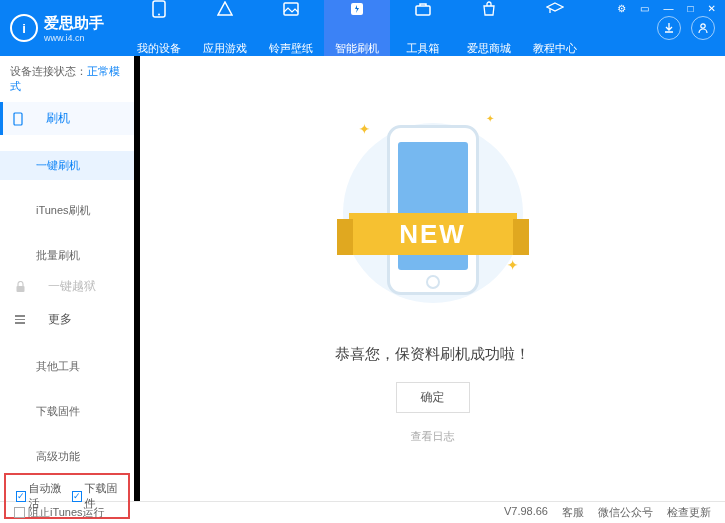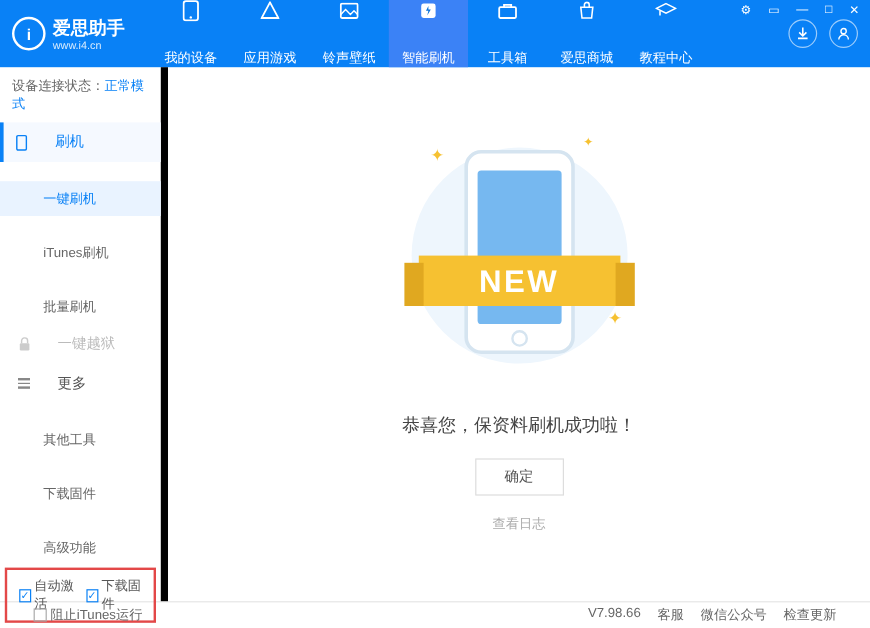--- a/index.html
+++ b/index.html
@@ -47,21 +47,21 @@
 .ribbon { position: absolute; top: 100px; left: -4px; right: -4px; }
 .ribbon-main { height: 42px; background: #f6c131; display: flex; align-items: center; justify-content: center; color: #fff; font-size: 26px; font-weight: 900; letter-spacing: 2px; position: relative; }
 .ribbon-main:before, .ribbon-main:after { content: ""; position: absolute; top: 6px; width: 16px; height: 36px; background: #e0a820; }
 .ribbon-main:before { left: -12px; }
 .ribbon-main:after { right: -12px; }
 .star { position: absolute; color: #f6c131; font-size: 14px; }
 .msg { font-size: 15px; color: #444; margin-bottom: 18px; }
 .confirm-btn { border: 1px solid #ddd; background: #fff; padding: 6px 24px; cursor: pointer; color: #555; font-size: 12px; }
 .log-link { margin-top: 16px; font-size: 11px; color: #aaa; cursor: pointer; }
 
-.footer { height: 22px; border-top: 1px solid #e5e5e5; display: flex; align-items: center; font-size: 11px; color: #666; padding: 0 28px; }
+.footer { height: 22px; border-top: 1px solid #e5e5e5; display: flex; align-items: center; font-size: 11px; color: #666; padding: 0 14px; }
 .footer-left { display: flex; align-items: center; gap: 4px; }
 .footer-cb { width: 11px; height: 11px; border: 1px solid #aaa; }
 .footer-right { display: flex; gap: 14px; margin-left: auto; justify-content: space-between; }
 .footer-link { cursor: pointer; }
 .side-icon { width: 12px; height: 12px; display: inline-flex; align-items: center; justify-content: center; color: #888; }
 .side-header.active .side-icon { color: #0981f6; }
 .lock-icon svg { fill: #ccc; }
 .hamburger { display: inline-flex; flex-direction: column; gap: 2px; }
 .hamburger span { width: 10px; height: 1.5px; background: #888; }
 </style>

